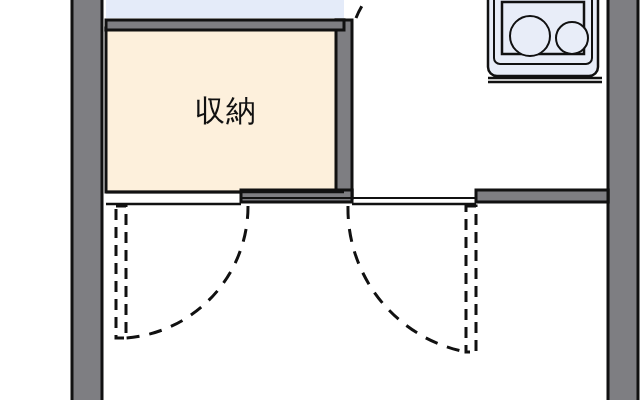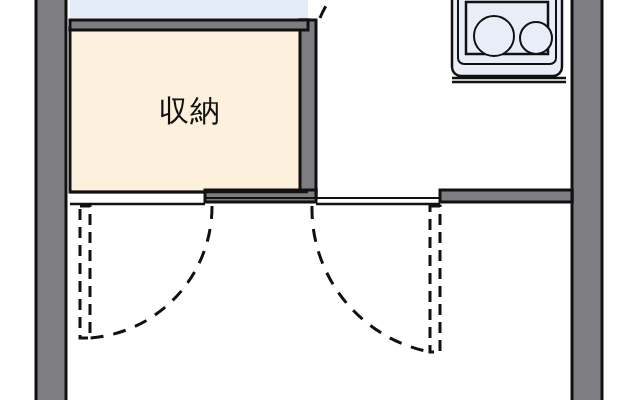--- a/index.html
+++ b/index.html
@@ -11,20 +11,21 @@
     width: 640px;
     height: 400px;
     overflow: hidden;
     font-family: "DejaVu Sans", sans-serif;
   }
   #floorplan-root {
     position: relative;
     width: 564px;
     height: 400px;
     background: #ffffff;
+    margin-left: 36px;
   }
   #floorplan-svg {
     display: block;
     width: 640px;
     height: 400px;
   }
   .room-label {
     font-family: "DejaVu Sans", sans-serif;
     font-size: 30px;
     fill: #111111;

